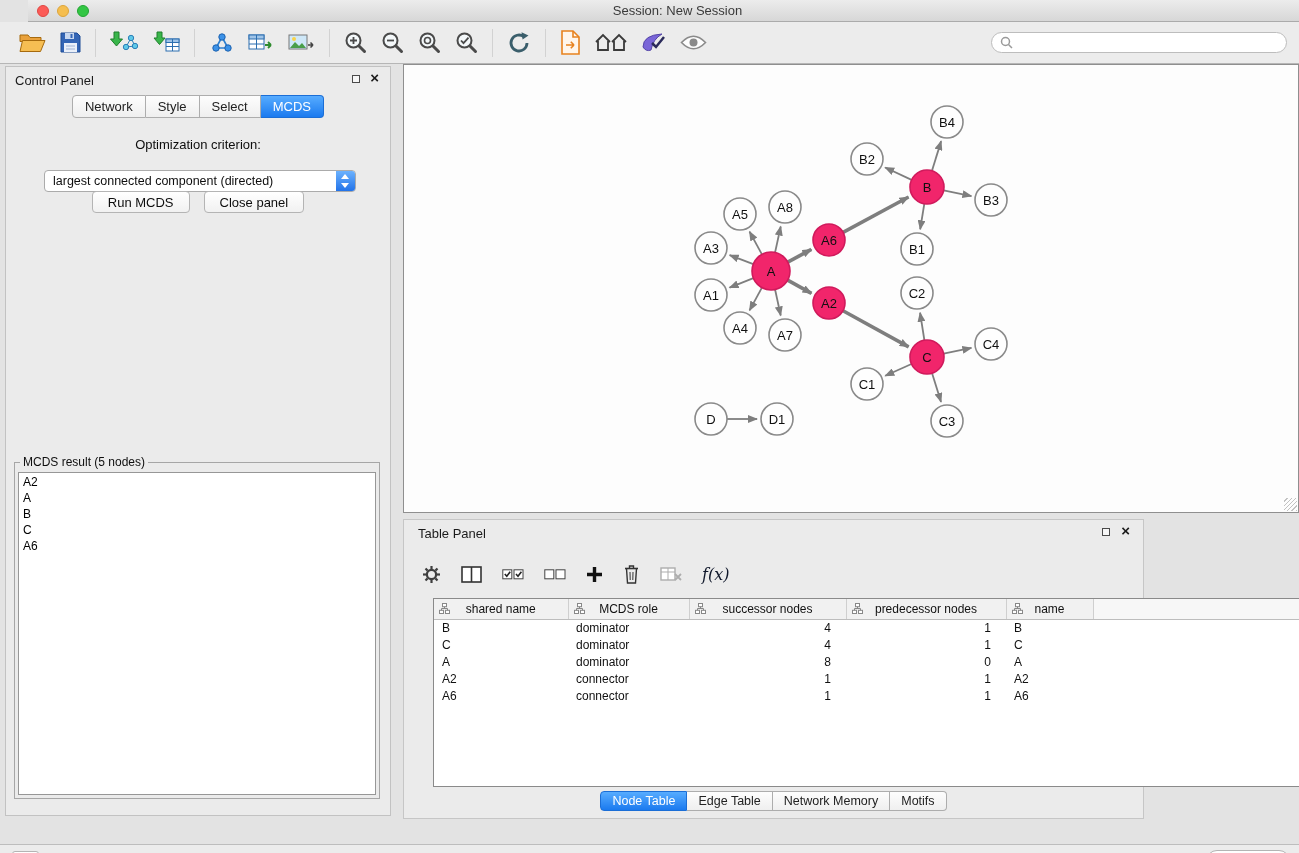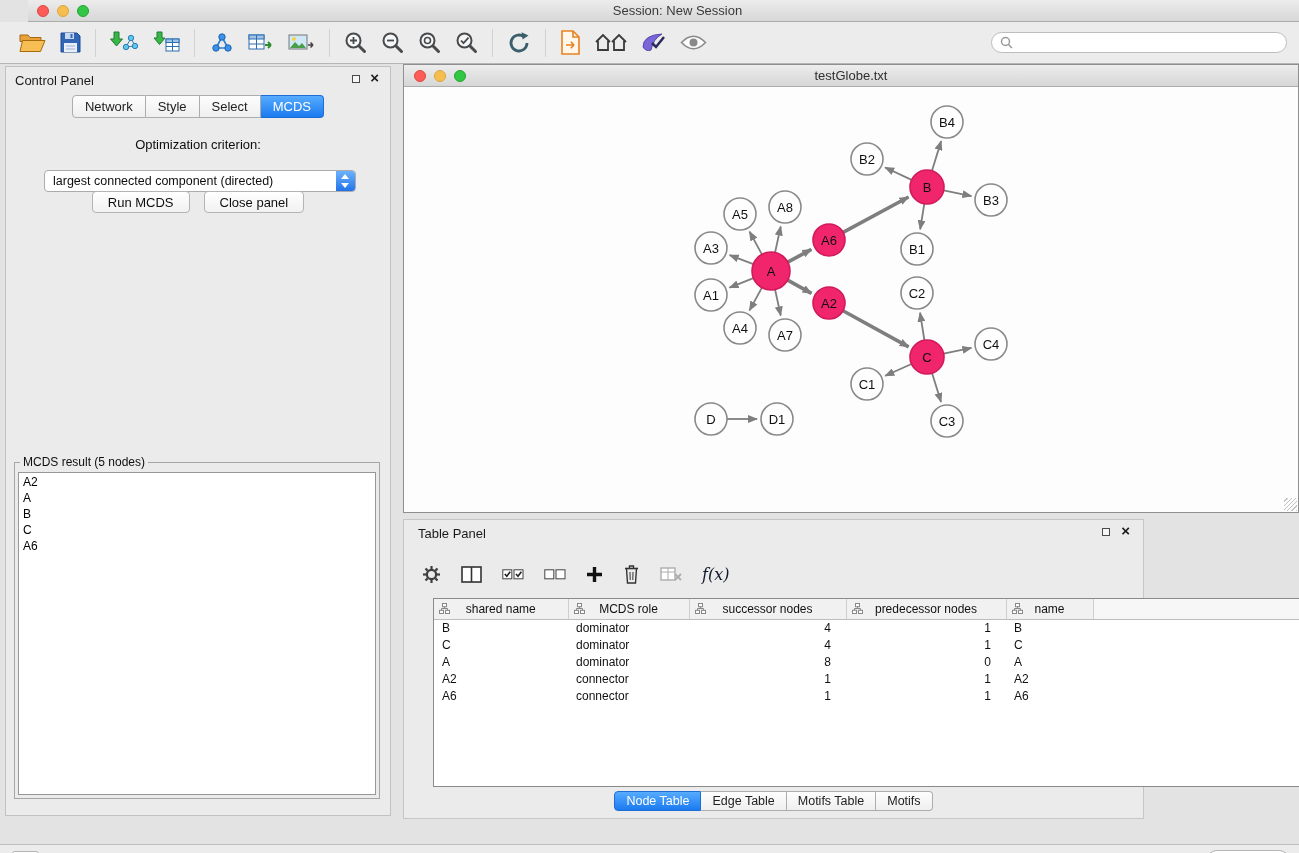--- a/index.html
+++ b/index.html
@@ -282,28 +282,20 @@
         <div>A2</div>
         <div>A</div>
         <div>B</div>
         <div>C</div>
         <div>A6</div>
       </div>
   </fieldset>
 </div>
 
 <div class="net-window">
-  <div class="net-titlebar">
-    <div class="net-traffic">
-      <span class="tl red"></span>
-      <span class="tl yellow"></span>
-      <span class="tl green"></span>
-    </div>
-    <div class="net-title">testGlobe.txt</div>
-  </div>
   <div class="net-canvas">
     <svg id="net-svg" width="894" height="424" viewBox="0 0 894 424">
         <defs>
           <marker id="arr" viewBox="0 0 10 8" refX="9" refY="4" markerWidth="10" markerHeight="8" markerUnits="userSpaceOnUse" orient="auto">
             <path d="M0,0 L10,4 L0,8 z" fill="#7E7E7E"></path>
           </marker>
         </defs>
         <line x1="357.9223330087103" y1="166.3088058547254" x2="345.5554389381997" y2="143.56967804765748" stroke="#7E7E7E" stroke-width="1.8" marker-end="url(#arr)"></line>
         <line x1="371.0602406973032" y1="164.43889966947103" x2="376.72606242389134" y2="138.53800034792522" stroke="#7E7E7E" stroke-width="1.8" marker-end="url(#arr)"></line>
         <line x1="349.25882377126106" y1="176.19921577898342" x2="325.674922346041" y2="167.15872023264905" stroke="#7E7E7E" stroke-width="1.8" marker-end="url(#arr)"></line>
@@ -556,21 +548,21 @@
             <td>A6</td>
             <td></td>
           </tr>
         </tbody>
     </table>
   </div>
 
   <div class="tabs tp-tabs" id="tp-tabs">
       <div class="tab active">Node Table</div>
       <div class="tab">Edge Table</div>
-      <div class="tab">Motifs Table</div>
+      <div class="tab">Network Memory</div>
       <div class="tab">Motifs</div>
     </div>
 </div>
 
 <div class="statusbar">
   <button class="list-btn">
     <svg width="15" height="13" viewBox="0 0 15 13">
       <g fill="#444">
           <circle cx="2" cy="2.8" r="1.3"></circle>
           <circle cx="2" cy="6.5" r="1.3"></circle>

